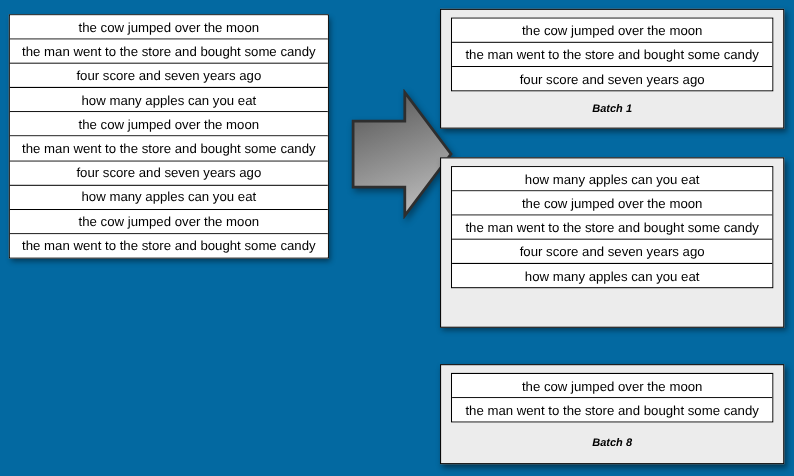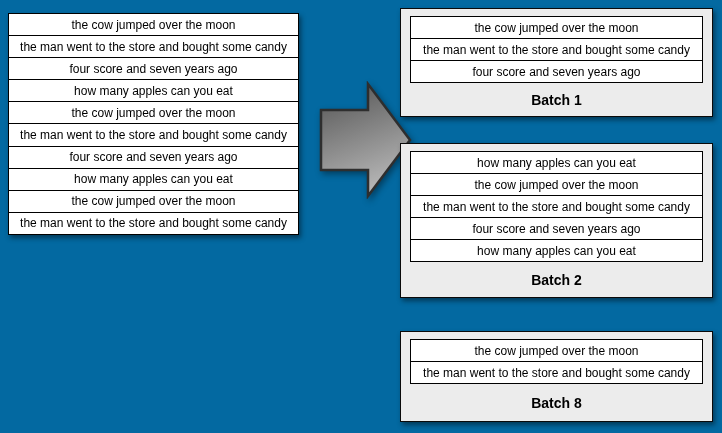--- a/index.html
+++ b/index.html
@@ -68,23 +68,24 @@
   }
   .batch-box .rows-table {
     margin: 7px 9px 0 9px;
     border-width: 1.3px;
   }
   .batch-label {
     flex: 1;
     display: flex;
     align-items: center;
     justify-content: center;
-    font-size: 14px;
+    font-size: 10px;
     font-weight: bold;
     color: #000000;
+    font-style: italic;
   }
   #batch-1 { top: 8px;   height: 109px; }
   #batch-2 { top: 143px; height: 155px; }
   #batch-3 { top: 331px; height: 91px;  }
   #batch-1 .rows-table { height: 67px;  }
   #batch-2 .rows-table { height: 111px; }
   #batch-3 .rows-table { height: 45px;  }
 </style>
 </head>
 <body>
@@ -178,21 +179,20 @@
         </div>
 
         <div class="row">
           <span>four score and seven years ago</span>
         </div>
 
         <div class="row">
           <span>how many apples can you eat</span>
         </div>
       </div>
-    <div class="batch-label">Batch 2</div>
   </div>
 
   <div class="batch-box" id="batch-3">
     <div class="rows-table">
 
         <div class="row">
           <span>the cow jumped over the moon</span>
         </div>
 
         <div class="row">

